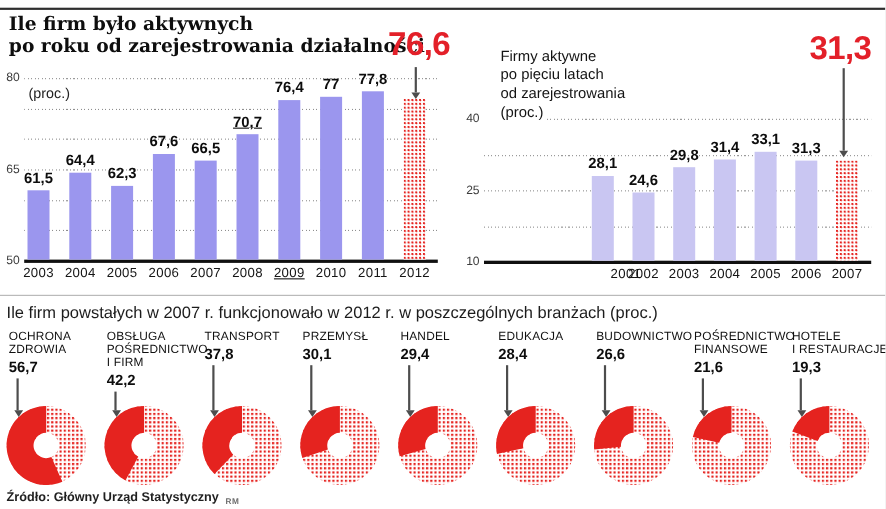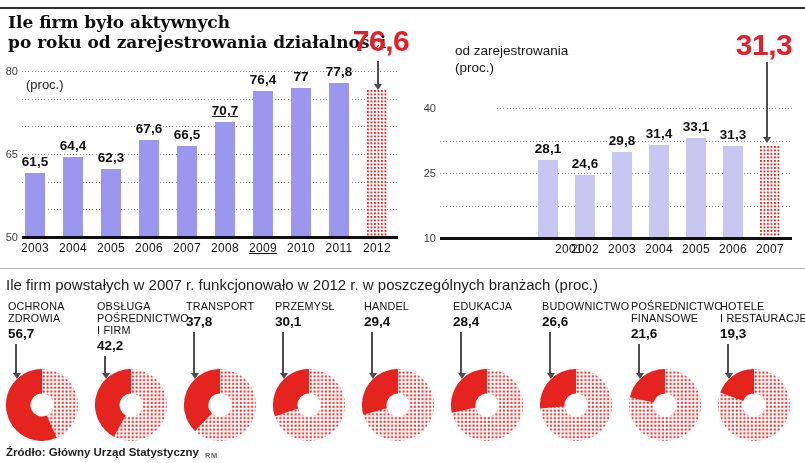--- a/index.html
+++ b/index.html
@@ -60,20 +60,22 @@
   </svg>
 
   <div class="abs top-rule"></div>
 
   <div class="abs main-title">
     <div>Ile firm było aktywnych</div>
     <div>po roku od zarejestrowania działalności</div>
   </div>
 
   <div class="abs rchart-title">
+    <div>Firmy aktywne</div>
+    <div>po pięciu latach</div>
     <div>od zarejestrowania</div>
     <div>(proc.)</div>
   </div>
 
   <div class="abs" id="chart-left">
       <div class="abs gridline" style="left: 22px; top: 71px; width: 376px;"></div>
       <div class="abs gridline" style="left: 22px; top: 99px; width: 376px;"></div>
       <div class="abs gridline" style="left: 22px; top: 126px; width: 376px;"></div>
       <div class="abs gridline" style="left: 22px; top: 154px; width: 376px;"></div>
       <div class="abs gridline" style="left: 22px; top: 182px; width: 376px;"></div>

